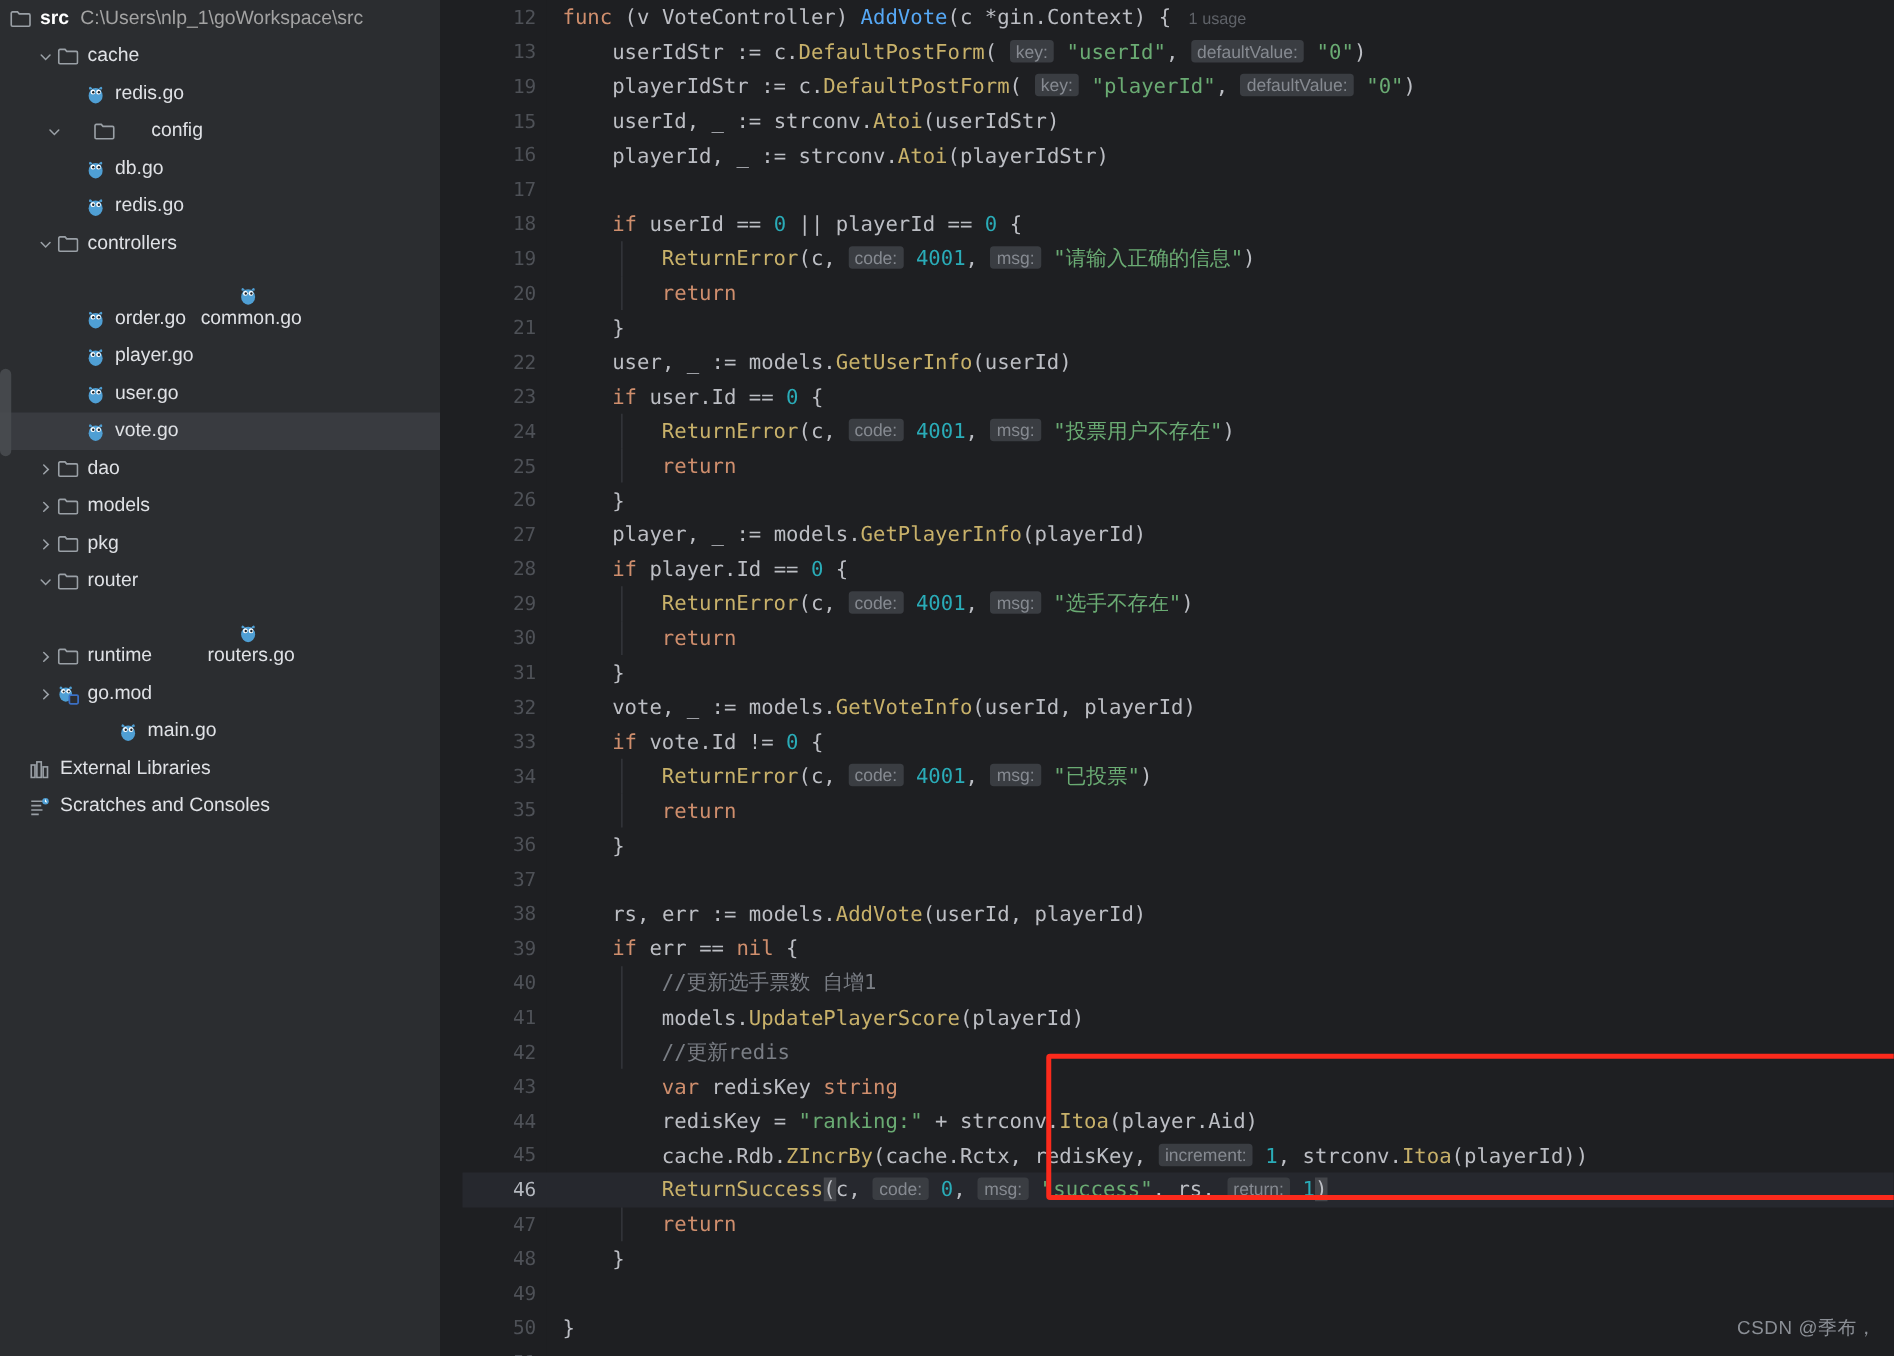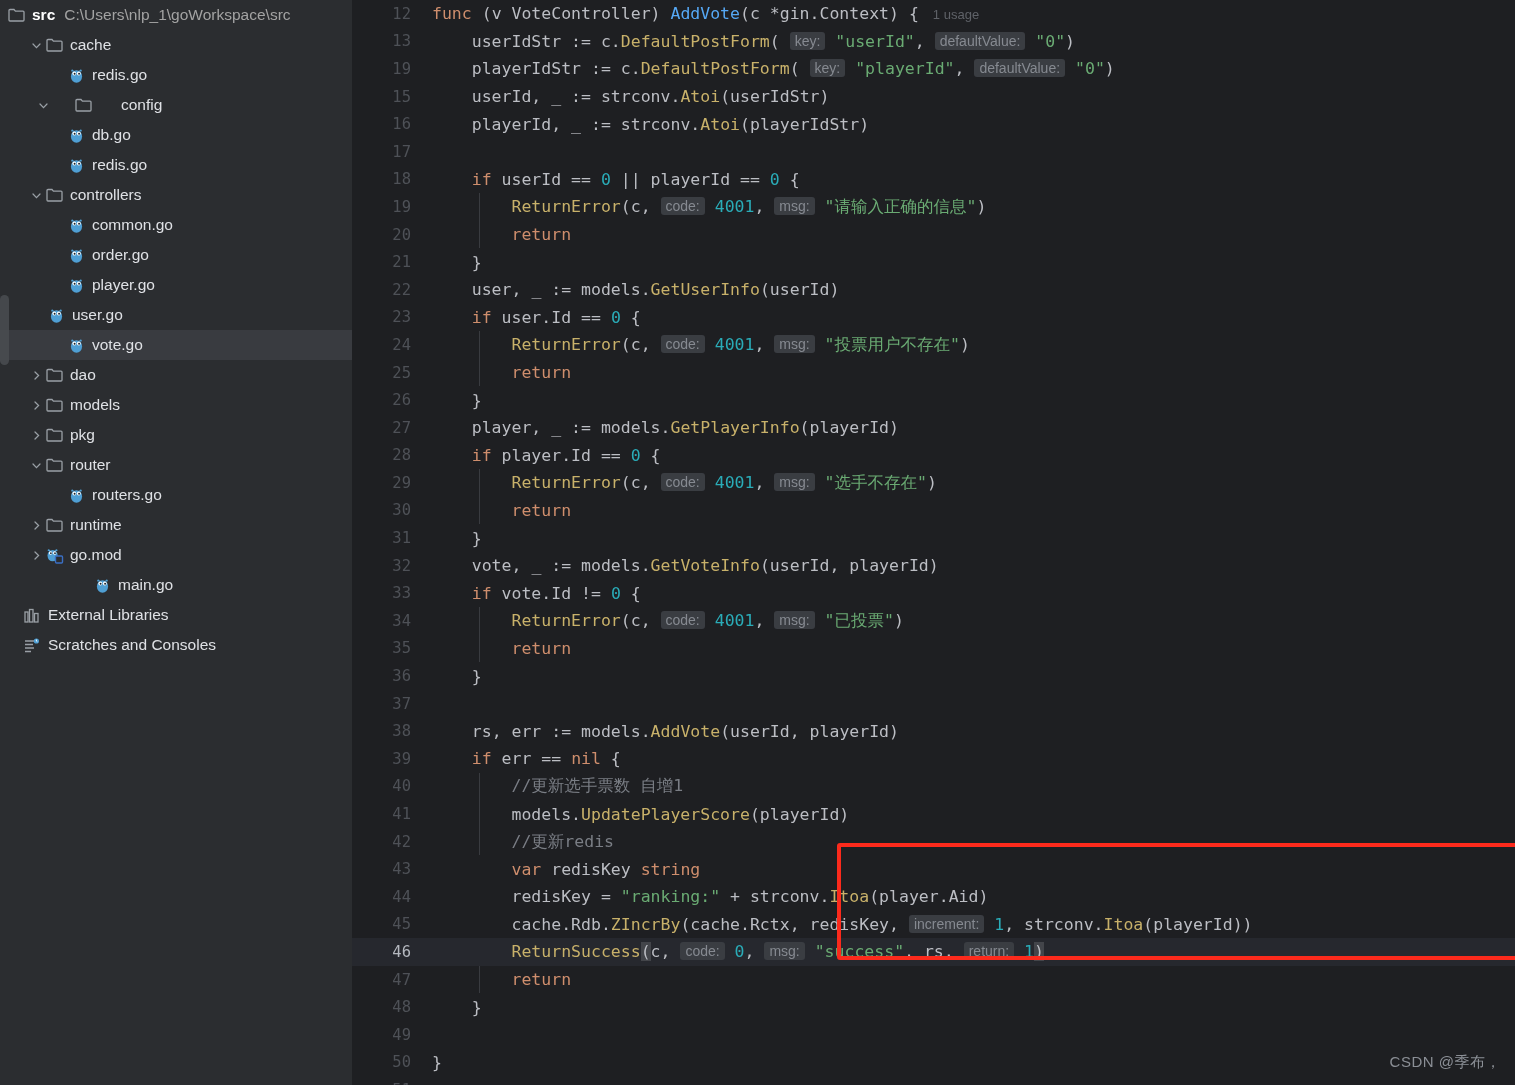--- a/index.html
+++ b/index.html
@@ -49,20 +49,21 @@
   #gutter-bg{
     position:absolute;left:0;top:0;width:85px;height:1085px;background:#1e1f22;
   }
   #code-area{
     position:absolute;left:0;top:0;right:0;bottom:0;
   }
   .line{
     position:relative;height:27.6px;display:flex;align-items:center;
     font-family:"DejaVu Sans Mono","Liberation Mono",monospace;
     font-size:16.5px;
+    margin-left:18px;
   }
   .line.current{background:#26282e;}
   .lno{
     width:72px;flex:0 0 72px;text-align:right;padding-right:13px;
     color:#4e5157;font-size:15.5px;
     font-family:"DejaVu Sans Mono","Liberation Mono",monospace;
     box-sizing:border-box;
   }
   .line.current .lno{color:#b4b8bf;}
   .code{
@@ -205,78 +206,78 @@
               <path d="M2 4l3.5 3.6L9 4" fill="none" stroke="#9aa0a6" stroke-width="1.25" stroke-linecap="round"></path>
             </svg>
           </span>
           <span class="ico">
             <svg width="17" height="14" viewBox="0 0 17 14">
               <path d="M1 2.5a1 1 0 0 1 1-1h4l1.4 1.6H15a1 1 0 0 1 1 1V12a1 1 0 0 1-1 1H2a1 1 0 0 1-1-1z" fill="none" stroke="#9aa0a6" stroke-width="1.3"></path>
             </svg>
           </span>
           <span class="lbl">controllers</span>
         </div>
+        <div class="tree-row" style="padding-left: 50px; flex-direction: column;">
+          <span class="arrow"></span>
+          <span class="ico">
+            <svg width="17" height="17" viewBox="0 0 17 17">
+              <ellipse cx="8.5" cy="9.5" rx="5.6" ry="6.2" fill="#4f9fd4"></ellipse>
+              <path d="M3.4 4.6c-.5-1.3.1-2.3 1-2.1.7.2 1.3 1 1.6 1.9z" fill="#4f9fd4"></path>
+              <path d="M13.6 4.6c.5-1.3-.1-2.3-1-2.1-.7.2-1.3 1-1.6 1.9z" fill="#4f9fd4"></path>
+              <ellipse cx="6.3" cy="6.6" rx="1.9" ry="2" fill="#ffffff"></ellipse>
+              <ellipse cx="10.8" cy="6.6" rx="1.9" ry="2" fill="#ffffff"></ellipse>
+              <circle cx="6.6" cy="6.8" r=".95" fill="#16202a"></circle>
+              <circle cx="11.1" cy="6.8" r=".95" fill="#16202a"></circle>
+            </svg>
+          </span>
+          <span class="lbl">common.go</span>
+        </div>
         <div class="tree-row" style="padding-left: 50px;">
           <span class="arrow"></span>
           <span class="ico">
             <svg width="17" height="17" viewBox="0 0 17 17">
               <ellipse cx="8.5" cy="9.5" rx="5.6" ry="6.2" fill="#4f9fd4"></ellipse>
               <path d="M3.4 4.6c-.5-1.3.1-2.3 1-2.1.7.2 1.3 1 1.6 1.9z" fill="#4f9fd4"></path>
               <path d="M13.6 4.6c.5-1.3-.1-2.3-1-2.1-.7.2-1.3 1-1.6 1.9z" fill="#4f9fd4"></path>
               <ellipse cx="6.3" cy="6.6" rx="1.9" ry="2" fill="#ffffff"></ellipse>
               <ellipse cx="10.8" cy="6.6" rx="1.9" ry="2" fill="#ffffff"></ellipse>
               <circle cx="6.6" cy="6.8" r=".95" fill="#16202a"></circle>
               <circle cx="11.1" cy="6.8" r=".95" fill="#16202a"></circle>
             </svg>
           </span>
-          <span class="lbl">common.go</span>
+          <span class="lbl">order.go</span>
         </div>
         <div class="tree-row" style="padding-left: 50px;">
           <span class="arrow"></span>
           <span class="ico">
             <svg width="17" height="17" viewBox="0 0 17 17">
               <ellipse cx="8.5" cy="9.5" rx="5.6" ry="6.2" fill="#4f9fd4"></ellipse>
               <path d="M3.4 4.6c-.5-1.3.1-2.3 1-2.1.7.2 1.3 1 1.6 1.9z" fill="#4f9fd4"></path>
               <path d="M13.6 4.6c.5-1.3-.1-2.3-1-2.1-.7.2-1.3 1-1.6 1.9z" fill="#4f9fd4"></path>
               <ellipse cx="6.3" cy="6.6" rx="1.9" ry="2" fill="#ffffff"></ellipse>
               <ellipse cx="10.8" cy="6.6" rx="1.9" ry="2" fill="#ffffff"></ellipse>
               <circle cx="6.6" cy="6.8" r=".95" fill="#16202a"></circle>
               <circle cx="11.1" cy="6.8" r=".95" fill="#16202a"></circle>
             </svg>
           </span>
-          <span class="lbl">order.go</span>
+          <span class="lbl">player.go</span>
         </div>
         <div class="tree-row" style="padding-left: 50px;">
           <span class="arrow"></span>
           <span class="ico">
             <svg width="17" height="17" viewBox="0 0 17 17">
               <ellipse cx="8.5" cy="9.5" rx="5.6" ry="6.2" fill="#4f9fd4"></ellipse>
               <path d="M3.4 4.6c-.5-1.3.1-2.3 1-2.1.7.2 1.3 1 1.6 1.9z" fill="#4f9fd4"></path>
               <path d="M13.6 4.6c.5-1.3-.1-2.3-1-2.1-.7.2-1.3 1-1.6 1.9z" fill="#4f9fd4"></path>
               <ellipse cx="6.3" cy="6.6" rx="1.9" ry="2" fill="#ffffff"></ellipse>
               <ellipse cx="10.8" cy="6.6" rx="1.9" ry="2" fill="#ffffff"></ellipse>
               <circle cx="6.6" cy="6.8" r=".95" fill="#16202a"></circle>
               <circle cx="11.1" cy="6.8" r=".95" fill="#16202a"></circle>
             </svg>
           </span>
-          <span class="lbl">player.go</span>
-        </div>
-        <div class="tree-row" style="padding-left: 30px;">
-          <span class="arrow"></span>
-          <span class="ico">
-            <svg width="17" height="17" viewBox="0 0 17 17">
-              <ellipse cx="8.5" cy="9.5" rx="5.6" ry="6.2" fill="#4f9fd4"></ellipse>
-              <path d="M3.4 4.6c-.5-1.3.1-2.3 1-2.1.7.2 1.3 1 1.6 1.9z" fill="#4f9fd4"></path>
-              <path d="M13.6 4.6c.5-1.3-.1-2.3-1-2.1-.7.2-1.3 1-1.6 1.9z" fill="#4f9fd4"></path>
-              <ellipse cx="6.3" cy="6.6" rx="1.9" ry="2" fill="#ffffff"></ellipse>
-              <ellipse cx="10.8" cy="6.6" rx="1.9" ry="2" fill="#ffffff"></ellipse>
-              <circle cx="6.6" cy="6.8" r=".95" fill="#16202a"></circle>
-              <circle cx="11.1" cy="6.8" r=".95" fill="#16202a"></circle>
-            </svg>
-          </span>
           <span class="lbl">user.go</span>
         </div>
         <div class="tree-row selected" style="padding-left: 50px;">
           <span class="arrow"></span>
           <span class="ico">
             <svg width="17" height="17" viewBox="0 0 17 17">
               <ellipse cx="8.5" cy="9.5" rx="5.6" ry="6.2" fill="#4f9fd4"></ellipse>
               <path d="M3.4 4.6c-.5-1.3.1-2.3 1-2.1.7.2 1.3 1 1.6 1.9z" fill="#4f9fd4"></path>
               <path d="M13.6 4.6c.5-1.3-.1-2.3-1-2.1-.7.2-1.3 1-1.6 1.9z" fill="#4f9fd4"></path>
               <ellipse cx="6.3" cy="6.6" rx="1.9" ry="2" fill="#ffffff"></ellipse>
@@ -332,21 +333,21 @@
               <path d="M2 4l3.5 3.6L9 4" fill="none" stroke="#9aa0a6" stroke-width="1.25" stroke-linecap="round"></path>
             </svg>
           </span>
           <span class="ico">
             <svg width="17" height="14" viewBox="0 0 17 14">
               <path d="M1 2.5a1 1 0 0 1 1-1h4l1.4 1.6H15a1 1 0 0 1 1 1V12a1 1 0 0 1-1 1H2a1 1 0 0 1-1-1z" fill="none" stroke="#9aa0a6" stroke-width="1.3"></path>
             </svg>
           </span>
           <span class="lbl">router</span>
         </div>
-        <div class="tree-row" style="padding-left: 50px;">
+        <div class="tree-row" style="padding-left: 50px; flex-direction: column;">
           <span class="arrow"></span>
           <span class="ico">
             <svg width="17" height="17" viewBox="0 0 17 17">
               <ellipse cx="8.5" cy="9.5" rx="5.6" ry="6.2" fill="#4f9fd4"></ellipse>
               <path d="M3.4 4.6c-.5-1.3.1-2.3 1-2.1.7.2 1.3 1 1.6 1.9z" fill="#4f9fd4"></path>
               <path d="M13.6 4.6c.5-1.3-.1-2.3-1-2.1-.7.2-1.3 1-1.6 1.9z" fill="#4f9fd4"></path>
               <ellipse cx="6.3" cy="6.6" rx="1.9" ry="2" fill="#ffffff"></ellipse>
               <ellipse cx="10.8" cy="6.6" rx="1.9" ry="2" fill="#ffffff"></ellipse>
               <circle cx="6.6" cy="6.8" r=".95" fill="#16202a"></circle>
               <circle cx="11.1" cy="6.8" r=".95" fill="#16202a"></circle>

